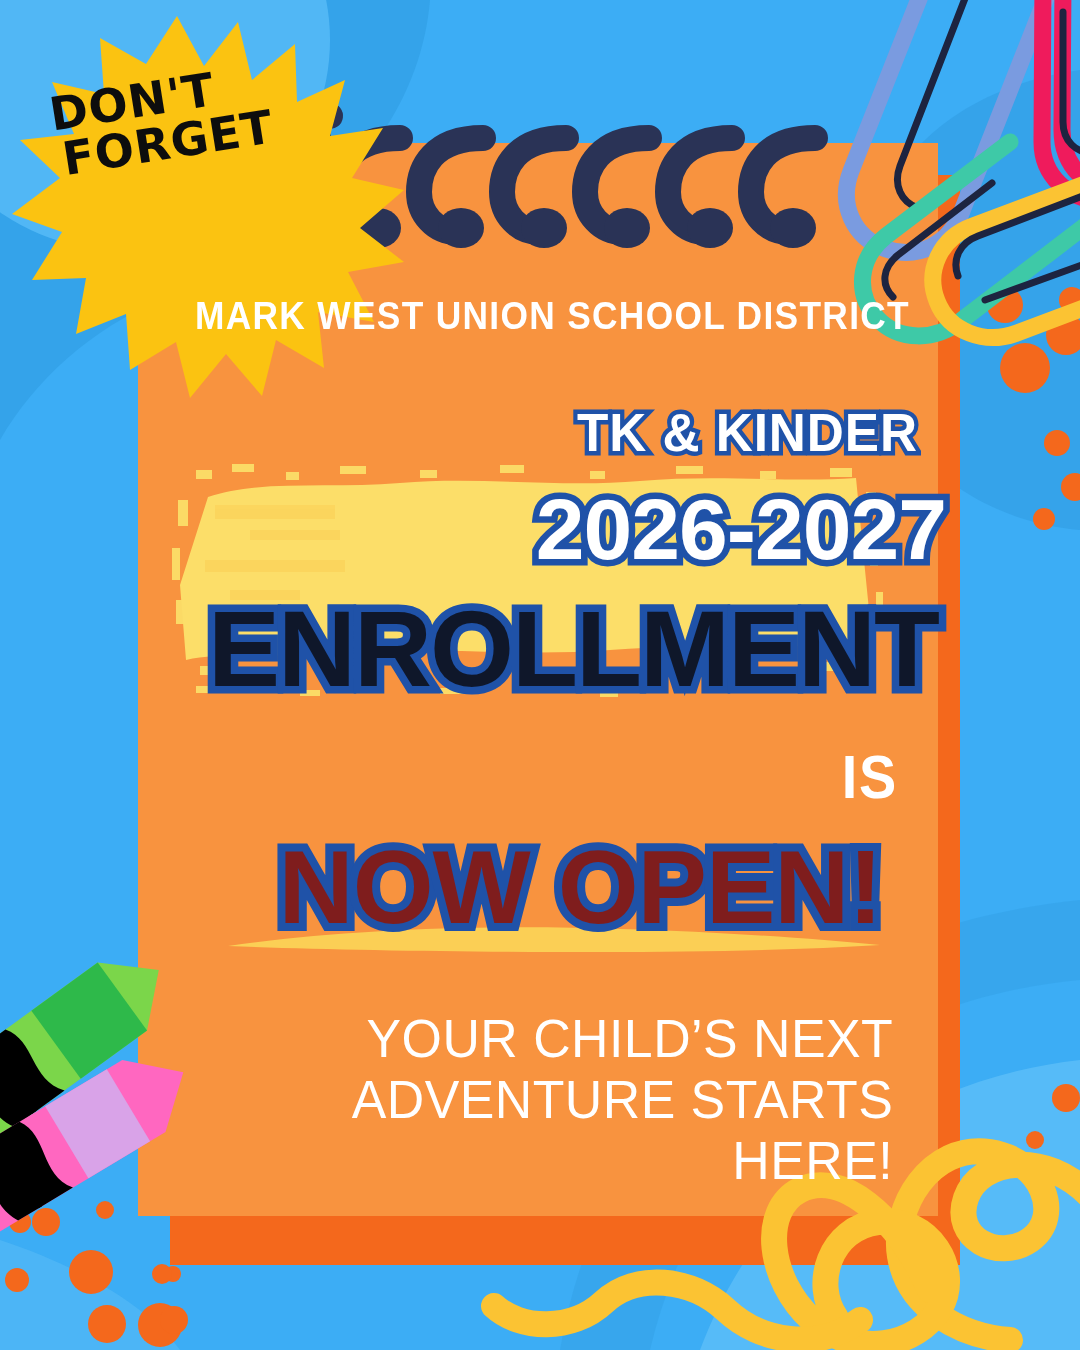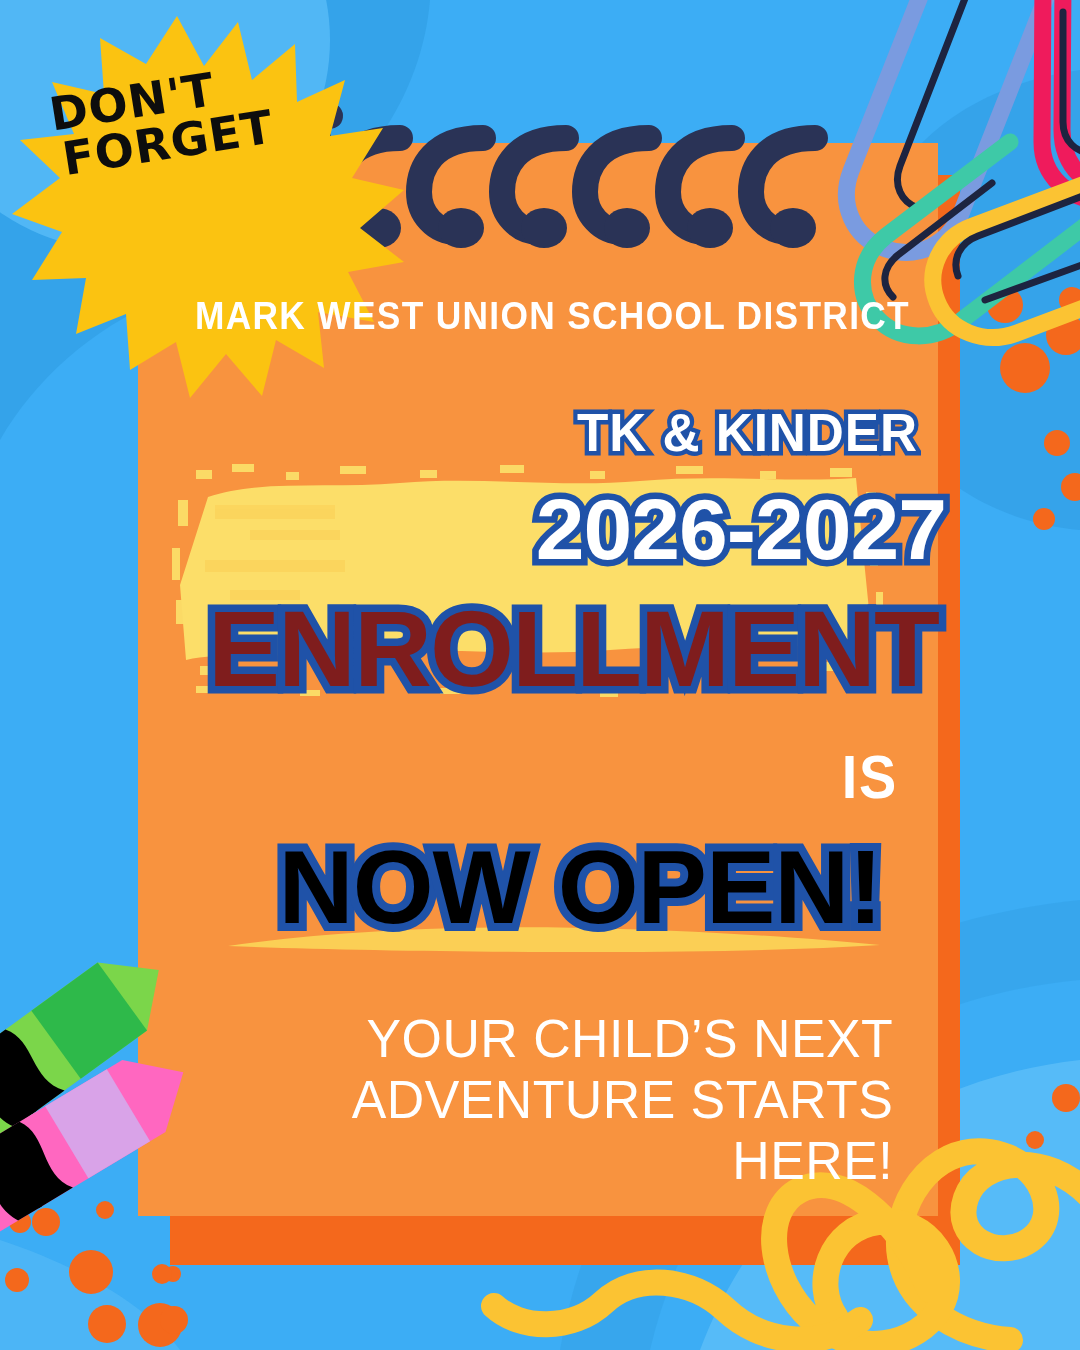--- a/index.html
+++ b/index.html
@@ -46,35 +46,35 @@
     position:absolute;left:0;top:337px;width:800px;
     font-size:86px;font-weight:900;letter-spacing:-1px;
     color:#ffffff;
     -webkit-text-stroke:13px #1F52A8;
     paint-order:stroke fill;
     transform:scaleX(1.02);
   }
   .enroll{
     position:absolute;left:0;top:443px;width:800px;
     font-size:108px;font-weight:900;letter-spacing:-2px;
-    color:#7f1d1d;
+    color:#0f172a;
     -webkit-text-stroke:15px #1F52A8;
     paint-order:stroke fill;
     transform:scaleX(1.0);
   }
   .is{
     position:absolute;left:0;top:598px;width:800px;
     font-family:"Liberation Sans Narrow","Liberation Sans",sans-serif;
     font-size:62px;font-weight:700;color:#ffffff;letter-spacing:2px;
     transform:scaleX(.9);
   }
   .open{
     position:absolute;left:0;top:685px;width:744px;
     font-size:104px;font-weight:900;letter-spacing:-1px;
-    color:#000000;
+    color:#7f1d1d;
     -webkit-text-stroke:16px #1F52A8;
     paint-order:stroke fill;
   }
   .tagline{
     position:absolute;left:30px;top:865px;width:740px;
     font-family:"Liberation Sans Narrow","Liberation Sans",sans-serif;
     color:#ffffff;font-size:54px;font-weight:400;line-height:1.13;
     letter-spacing:.5px;
     transform:scaleX(.96);
   }

